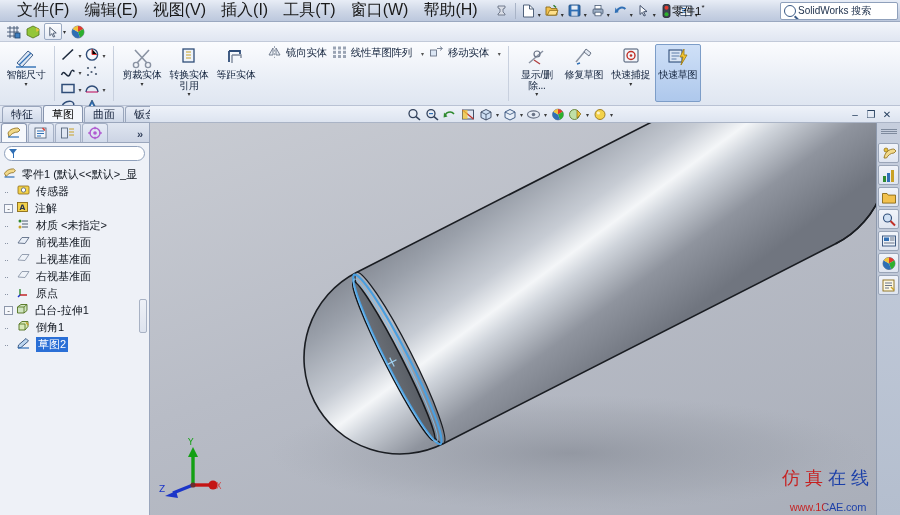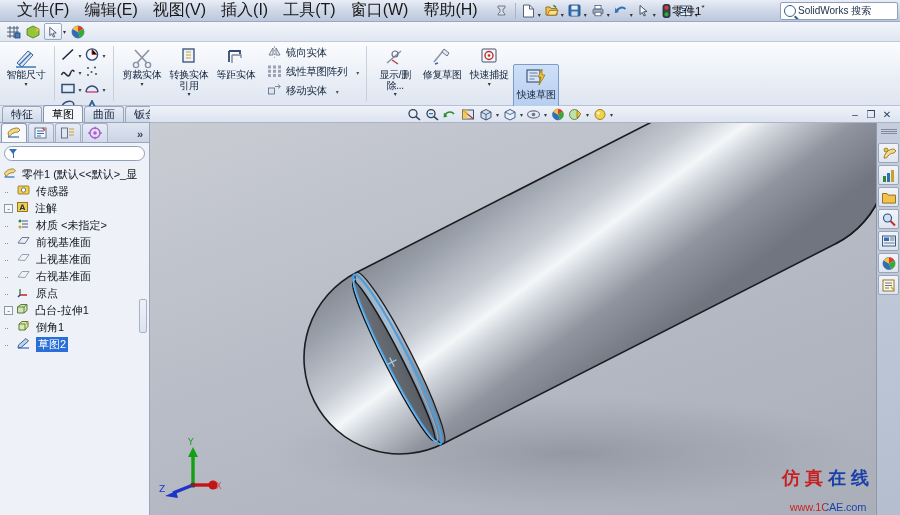--- a/index.html
+++ b/index.html
@@ -99,34 +99,34 @@
   .rgroup { display: flex; align-items: flex-start; padding: 2px 3px; gap: 1px; }
   .rsep { width: 1px; background: #c8d0de; margin: 4px 2px; }
 
   .bigbtn {
     width: 46px; min-height: 58px;
     display: flex; flex-direction: column; align-items: center; gap: 1px;
     padding: 2px 1px 0;
     border: 1px solid transparent; border-radius: 2px;
     text-align: center;
   }
-  .bigbtn.active { background: linear-gradient(#cfe0f7,#aec8ec); border-color: #7c9dc8; margin-top: 20px; }
+  .bigbtn.active { background: linear-gradient(#cfe0f7,#aec8ec); border-color: #7c9dc8; }
   .bigbtn .lbl {
     font-size: 10px; line-height: 10.5px; color: #10203a; letter-spacing: -0.3px;
     word-break: break-all;
   }
   .bigbtn .dd { font-size: 6px; color: #333; line-height: 5px; }
 
   .icon24 { width: 24px; height: 22px; position: relative; }
   .icon16 { width: 16px; height: 16px; position: relative; flex: 0 0 auto; }
 
   .smallrow { display: flex; align-items: center; gap: 3px; height: 18px; padding: 0 2px; }
   .smallrow .lbl { font-size: 10.5px; color: #16263f; white-space: nowrap; letter-spacing: -0.3px; }
   .smallrow .caret { font-size: 6px; color: #555; margin-left: auto; padding-left: 6px;}
-  .smallcol { display: flex; flex-direction: column; gap: 1px; padding-top: 2px; }
+  .smallcol { display: flex; flex-direction: row; gap: 1px; padding-top: 2px; }
 
   .gridbtns { display: grid; grid-template-columns: repeat(4, auto); gap: 1px 0; padding-top: 3px; }
   .gb { display: flex; align-items: center; }
   .gb .caret { font-size: 6px; color: #444; width: 8px; text-align: center; }
 
   
   .tabstrip {
     position: absolute; left: 0; top: 106px; width: 900px; height: 17px;
     background: linear-gradient(#e4eaf4, #d3dbea);
     border-bottom: 1px solid #9aa6bc;
@@ -227,21 +227,21 @@
     color: rgba(255,255,255,0.30);
     text-shadow: 0 1px 0 rgba(90,95,105,0.22);
     pointer-events: none; user-select: none;
   }
   .wm-corner {
     position: absolute; right: 4px; bottom: 2px;
     width: 136px; text-align: center; line-height: 1;
     pointer-events: none; user-select: none;
   }
   .wm-corner .cn {
-    font-size: 18px; font-weight: bold; letter-spacing: 5px;
+    font-size: 18px; font-weight: normal; letter-spacing: 5px;
     font-family: "DejaVu Sans", sans-serif;
     background: linear-gradient(90deg,#c62020 0%, #c62020 48%, #1b3fa8 52%, #1b3fa8 100%);
     -webkit-background-clip: text; background-clip: text; color: transparent;
   }
   .wm-corner .en {
     font-size: 11px; font-weight: normal; letter-spacing: -0.2px; margin-top: 15px;
     background: linear-gradient(90deg,#c62020 0%, #c62020 46%, #1b3fa8 50%, #1b3fa8 100%);
     -webkit-background-clip: text; background-clip: text; color: transparent;
   }
 

